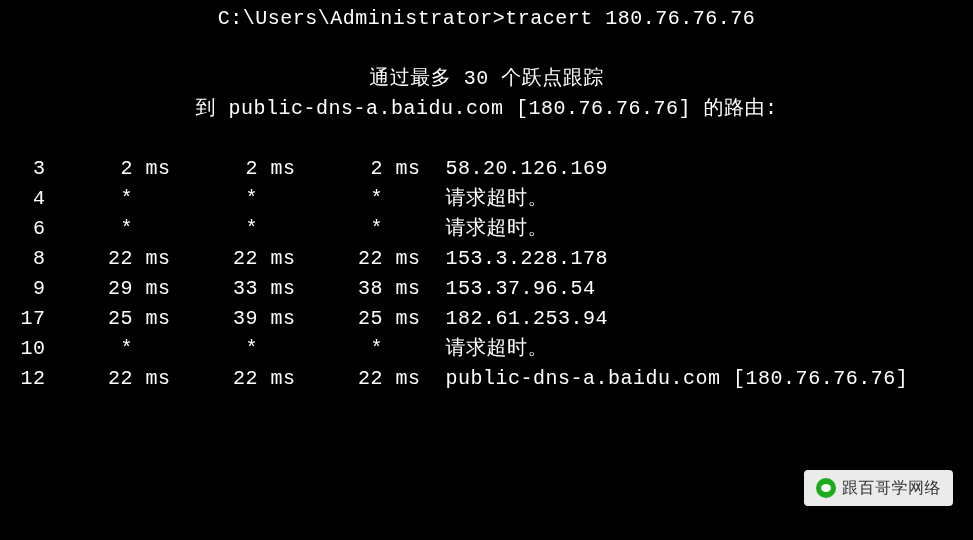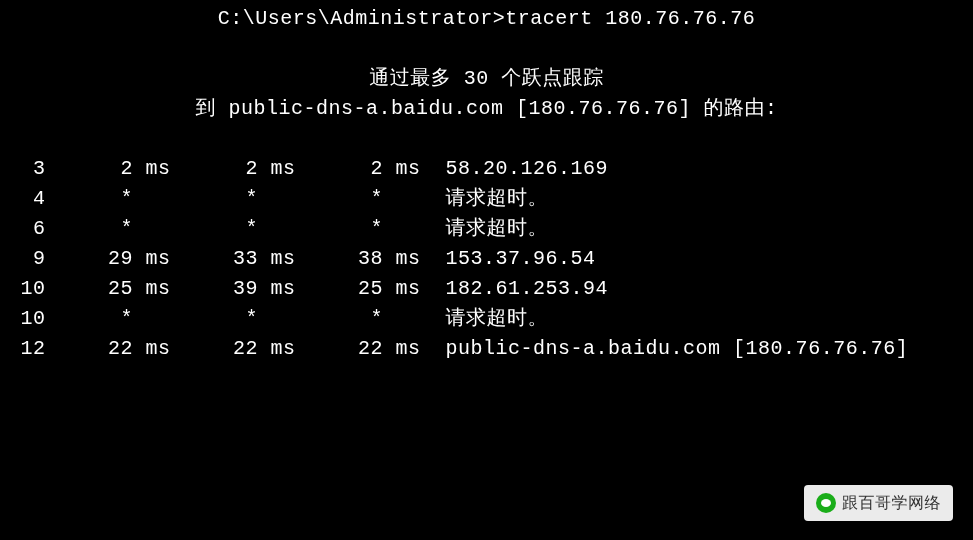--- a/index.html
+++ b/index.html
@@ -22,21 +22,21 @@
     }
     .line {
       white-space: pre;
       text-align: center;
     }
     .hop-row {
       white-space: pre;
     }
     .watermark {
       position: absolute;
-      bottom: 19px;
+      bottom: 34px;
       right: 20px;
       background: rgba(255,255,255,0.92);
       color: #333;
       padding: 6px 12px;
       border-radius: 4px;
       font-size: 16px;
       font-family: sans-serif;
       display: flex;
       align-items: center;
       gap: 6px;
@@ -65,22 +65,23 @@
 
 <div class="line"><span>C:\Users\Administrator&gt;</span><span>tracert 180.76.76.76</span></div>
 <div class="line">&nbsp;</div>
 <div class="line">通过最多 30 个跃点跟踪</div>
 <div class="line"><span>到 </span><span>public-dns-a.baidu.com</span> <span>[180.76.76.76]</span><span> 的路由:</span></div>
 <div class="line">&nbsp;</div>
 <div id="hops-container">
     <div class="hop-row">  3      2 ms      2 ms      2 ms  58.20.126.169</div>
     <div class="hop-row">  4      *         *         *     请求超时。</div>
     <div class="hop-row">  6      *         *         *     请求超时。</div>
+    <div class="hop-row">  8     22 ms     22 ms     22 ms  153.3.228.178</div>
     <div class="hop-row">  9     29 ms     33 ms     38 ms  153.37.96.54</div>
-    <div class="hop-row"> 10     25 ms     39 ms     25 ms  182.61.253.94</div>
+    <div class="hop-row"> 17     25 ms     39 ms     25 ms  182.61.253.94</div>
     <div class="hop-row"> 10      *         *         *     请求超时。</div>
     <div class="hop-row"> 12     22 ms     22 ms     22 ms  public-dns-a.baidu.com [180.76.76.76]</div>
   </div>
 <div class="line">&nbsp;</div>
 
 <div class="watermark">
   <span class="watermark-icon"></span>
   <span>跟百哥学网络</span>
 </div>
 

